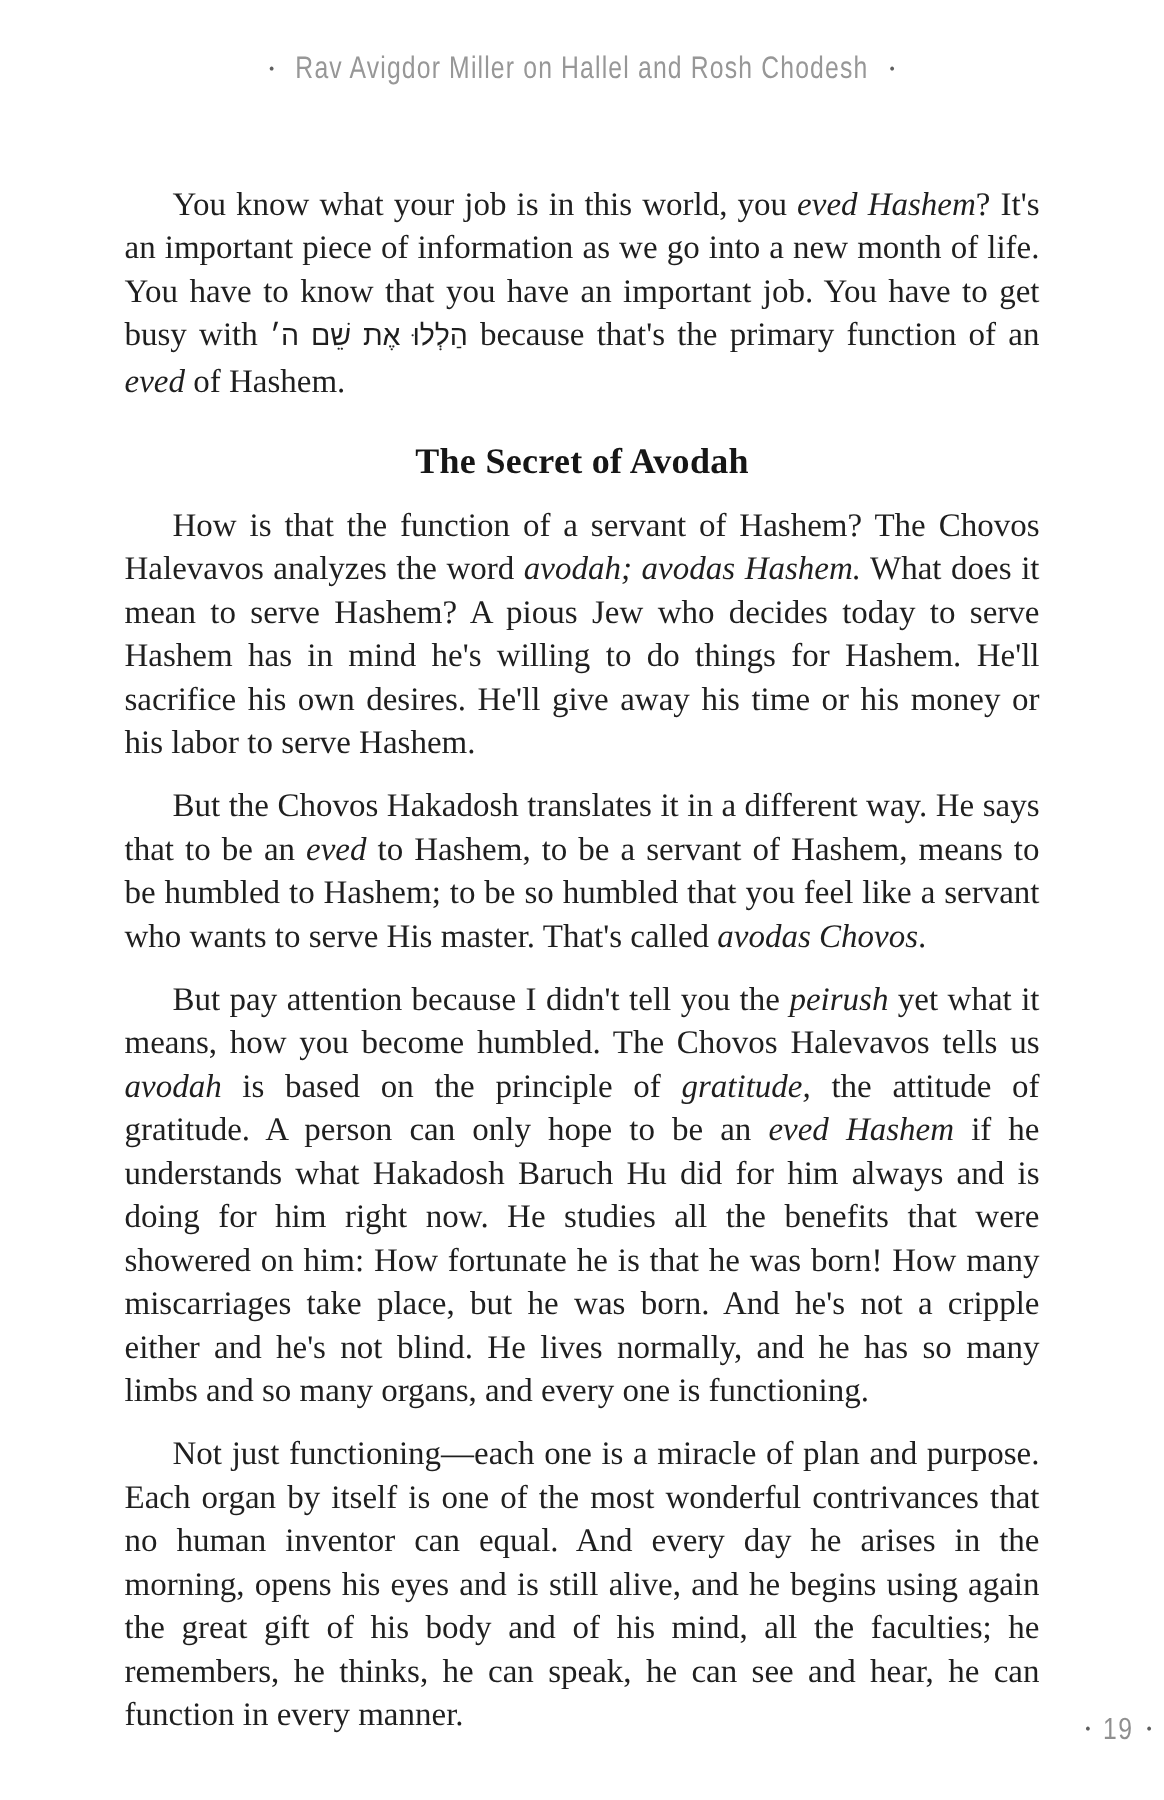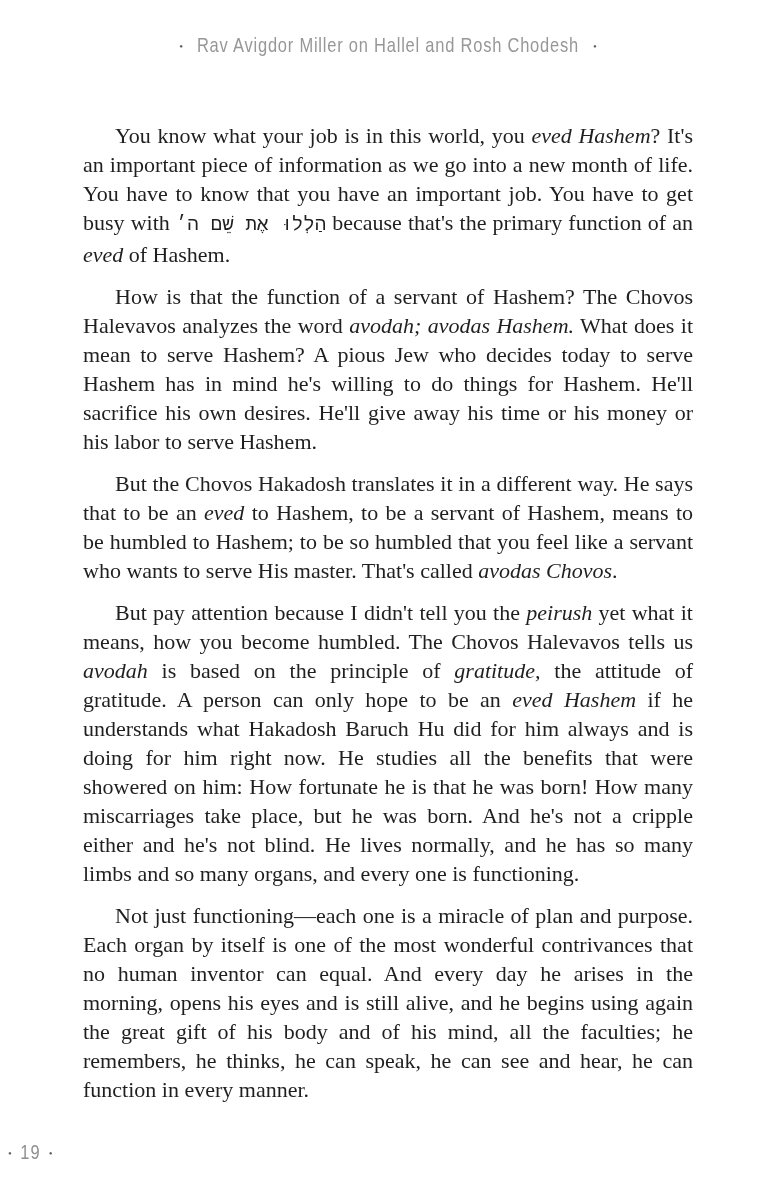--- a/index.html
+++ b/index.html
@@ -58,42 +58,42 @@
   }
   .para {
     margin: 0 0 13px 0;
     text-indent: 32px;
   }
   .para em {
     font-style: italic;
     margin-top: 32px;
   }
   .hebrew {
-    font-family: Liberation Mono, monospace;
+    font-family: Liberation Sans, sans-serif;
     font-size: 19px;
     unicode-bidi: isolate;
   }
   .section-heading {
     margin: 24px 0 11px 0;
     font-size: 24px;
     line-height: 32px;
     font-weight: bold;
     text-align: center;
     text-indent: 0;
     color: var(--heading-text, #161616);
     letter-spacing: 0.2px;
   }
 
   
   .folio {
     position: absolute;
     top: 1143px;
     left: 0;
     right: 0;
-    text-align: left;
+    text-align: right;
     white-space: nowrap;
   }
   .folio .folio-num {
     display: inline-block;
     font-family: "Liberation Sans", sans-serif;
     font-size: 17px;
     font-weight: 400;
     letter-spacing: 1px;
     color: var(--folio-text, #8f8f8f);
     transform: scale(0.97, 1.2);
@@ -106,20 +106,21 @@
 
 <div class="page">
 
   <header class="running-head">
     <span class="dot">•</span><span class="head-title">Rav Avigdor Miller on Hallel and Rosh Chodesh</span><span class="dot">•</span>
   </header>
 
   <main class="body-text">
     <p class="para"><span>You know what your job is in this world, you </span><em>eved Hashem</em><span>? It's an important piece of information as we go into a new month of life. You have to know that you have an important job. You have to get busy with </span><span class="hebrew" dir="rtl" lang="he">הַלְלוּ אֶת שֵׁם ה׳</span><span> because that's the primary function of an </span><em>eved</em><span> of Hashem.</span></p>
 
+    <h2 class="section-heading">The Secret of Avodah</h2>
 
     <p class="para"><span>How is that the function of a servant of Hashem? The Chovos Halevavos analyzes the word </span><em>avodah; avodas Hashem.</em><span>  What does it mean to serve Hashem?  A pious Jew who decides today to serve Hashem has in mind he's willing to do things for Hashem.  He'll sacrifice his own desires.  He'll give away his time or his money or his labor to serve Hashem.</span></p>
     <p class="para"><span>But the Chovos Hakadosh translates it in a different way.  He says that to be an </span><em>eved</em><span> to Hashem, to be a servant of Hashem, means to be humbled to Hashem; to be so humbled that you feel like a servant who wants to serve His master. That's called </span><em>avodas Chovos</em><span>.</span></p>
     <p class="para"><span>But pay attention because I didn't tell you the </span><em>peirush</em><span> yet what it means, how you become humbled. The Chovos Halevavos tells us </span><em>avodah</em><span> is based on the principle of </span><em>gratitude,</em><span> the attitude of gratitude. A person can only hope to be an </span><em>eved Hashem</em><span> if he understands what Hakadosh Baruch Hu did for him always and is doing for him right now. He studies all the benefits that were showered on him: How fortunate he is that he was born!  How many miscarriages take place, but he was born. And he's not a cripple either and he's not blind.  He lives normally, and he has so many limbs and so many organs, and every one is functioning.</span></p>
     <p class="para"><span>Not just functioning—each one is a miracle of plan and purpose. Each organ by itself is one of the most wonderful contrivances that no human inventor can equal. And every day he arises in the morning, opens his eyes and is still alive, and he begins using again the great gift of his body and of his mind, all the faculties; he remembers, he thinks, he can speak, he can see and hear, he can function in every manner.</span></p>
   </main>
 
   <footer class="folio">
     <span class="dot">•</span><span class="folio-num">19</span><span class="dot">•</span>
   </footer>

